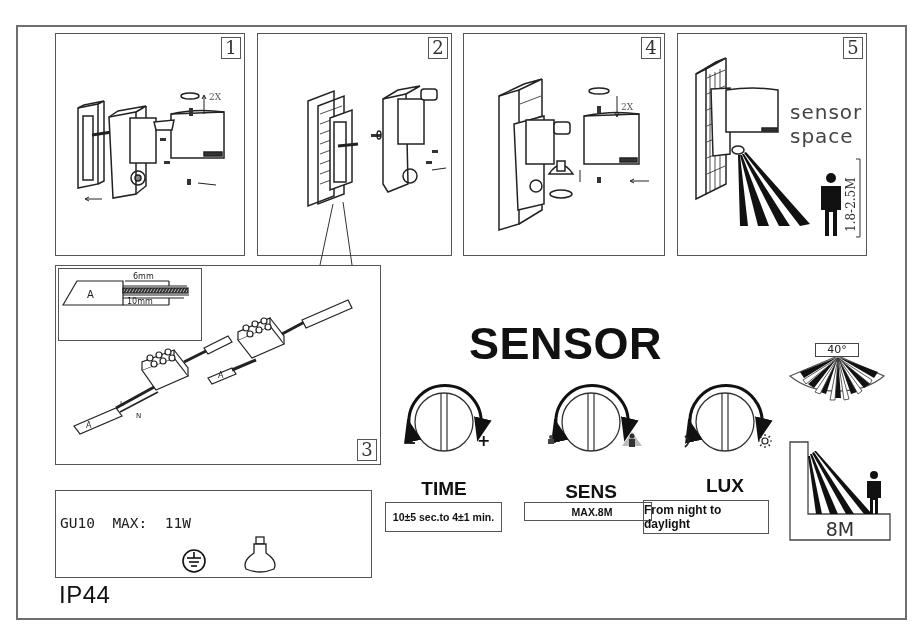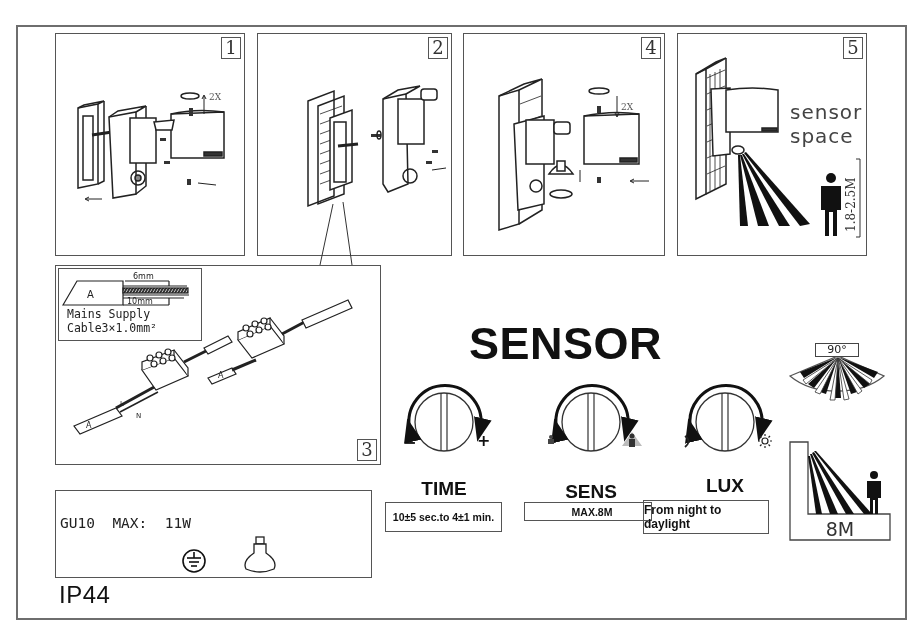--- a/index.html
+++ b/index.html
@@ -179,24 +179,20 @@
       <defs>
         <pattern id="hatch" width="3" height="5" patternUnits="userSpaceOnUse">
           <rect width="3" height="5" fill="#333"></rect>
             <line x1="0" y1="5" x2="3" y2="0" stroke="#fff" stroke-width="0.7"></line>
         </pattern>
       </defs>
       <text x="28" y="29" font-family="DejaVu Sans, sans-serif" font-size="10" fill="#222">A</text>
       <text x="74" y="10" font-family="DejaVu Sans, sans-serif" font-size="8" fill="#222">6mm</text>
       <text x="68" y="35" font-family="DejaVu Sans, sans-serif" font-size="8" fill="#222">10mm</text>
     </svg>
-    <div class="strip-text mono">
-      <div>Mains Supply</div>
-      <div>Cable3×1.0mm²</div>
-    </div>
   </div>
   <div class="num bottom">3</div>
   <svg width="326" height="200">
     <g stroke="#222" stroke-width="1.2" fill="#fff">
 
       <path d="M18 160 L60 142 L66 150 L24 168 Z"></path>
       <path d="M60 142 L100 120" stroke-width="3" fill="none"></path>
       <path d="M64 146 L102 126" stroke-width="1.5" fill="none"></path>
       <path d="M86 104 L118 92 L132 110 L100 124 Z"></path>
       <path d="M86 104 L86 96 L118 84 L118 92" fill="#fff"></path>
@@ -306,21 +302,21 @@
   </g>
   <g fill="#fff" stroke="#333" stroke-width="0.8">
     <polygon points="838,358 803,380 806,384"></polygon>
     <polygon points="838,358 815,392 820,394"></polygon>
     <polygon points="838,358 830,400 835,400"></polygon>
     <polygon points="838,358 844,400 849,399"></polygon>
     <polygon points="838,358 858,394 862,391"></polygon>
     <polygon points="838,358 870,384 872,380"></polygon>
   </g>
 </svg>
-<div class="deg-box">90°</div>
+<div class="deg-box">40°</div>
 
 <div class="range-box">
   <svg width="106" height="100">
     <g stroke="#444" stroke-width="1.3" fill="#fff">
       <path d="M0 0 L18 0 L18 72 L100 72 L100 98 L0 98 Z"></path>
     </g>
     <g fill="#111">
       <polygon points="18,14 20,14 32,72 26,72"></polygon>
       <polygon points="20,12 22,12 48,72 40,72"></polygon>
       <polygon points="22,11 24,10 64,72 56,72"></polygon>

